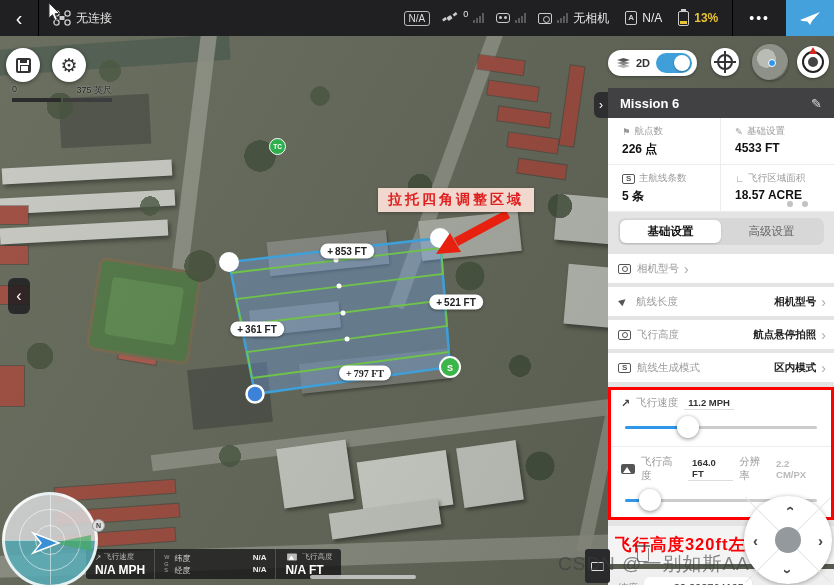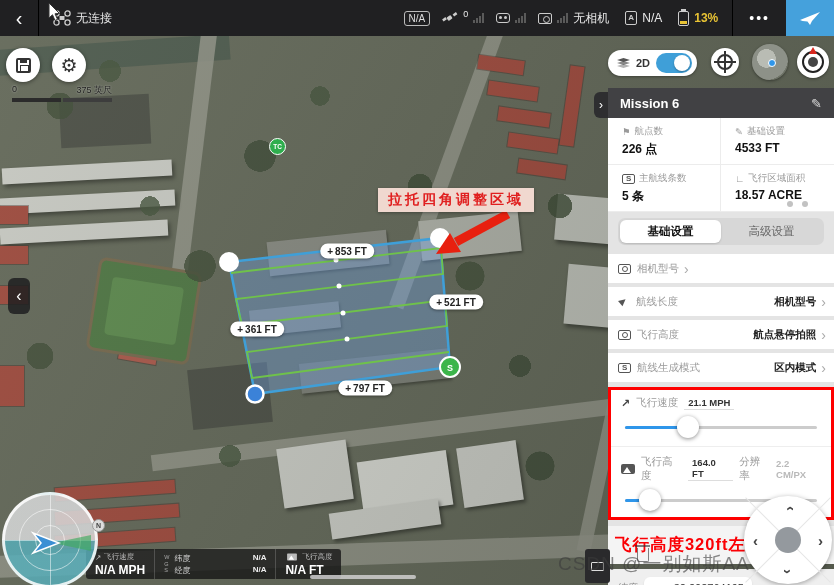--- a/index.html
+++ b/index.html
@@ -283,21 +283,21 @@
 
     <g>
       <line x1="508" y1="214" x2="456" y2="242" stroke="#e8200f" stroke-width="9"></line>
       <polygon points="436,254 450,233 461,252" fill="#e8200f"></polygon>
     </g>
   </svg>
 
   <div class="abs edge-pill" style="left:347px;top:215px;"><span class="plus">+</span><span>853 FT</span></div>
   <div class="abs edge-pill" style="left:456px;top:266px;"><span class="plus">+</span><span>521 FT</span></div>
   <div class="abs edge-pill" style="left:257px;top:293px;"><span class="plus">+</span><span>361 FT</span></div>
-  <div class="abs edge-pill" style="left:365px;top:352px;"><span class="plus">+</span><span>797 FT</span></div>
+  <div class="abs edge-pill" style="left:365px;top:337px;font-family:Liberation Serif, serif;"><span class="plus">+</span><span>797 FT</span></div>
 
   <div class="abs annotation" style="left:456px;top:164px;">拉托四角调整区域</div>
 
   <div class="abs tc-badge">TC</div>
   <div class="abs round-btn" style="left:6px;top:12px;">
       <span class="floppy"></span>
     </div>
   <div class="abs round-btn" style="left:52px;top:12px;">
       <span class="gear">⚙</span>
     </div>
@@ -473,21 +473,21 @@
     <span class="lab">航线生成模式</span>
     <span class="val">区内模式</span>
     <span class="chev">›</span>
   </div>
 
   <div class="red-box">
     <div class="slider-row">
       <div class="toprow">
         <span class="speed-arrow">↗</span>
         <span class="lab">飞行速度</span>
-        <span class="val">21.1 MPH</span>
+        <span class="val">11.2 MPH</span>
       </div>
       <div class="track">
         <div class="rail"></div>
         <div class="fill" style="width: 33%;"></div>
         <div class="thumb" style="left: 33%;"></div>
       </div>
     </div>
     <div class="hr-light"></div>
     <div class="slider-row">
       <div class="toprow">

